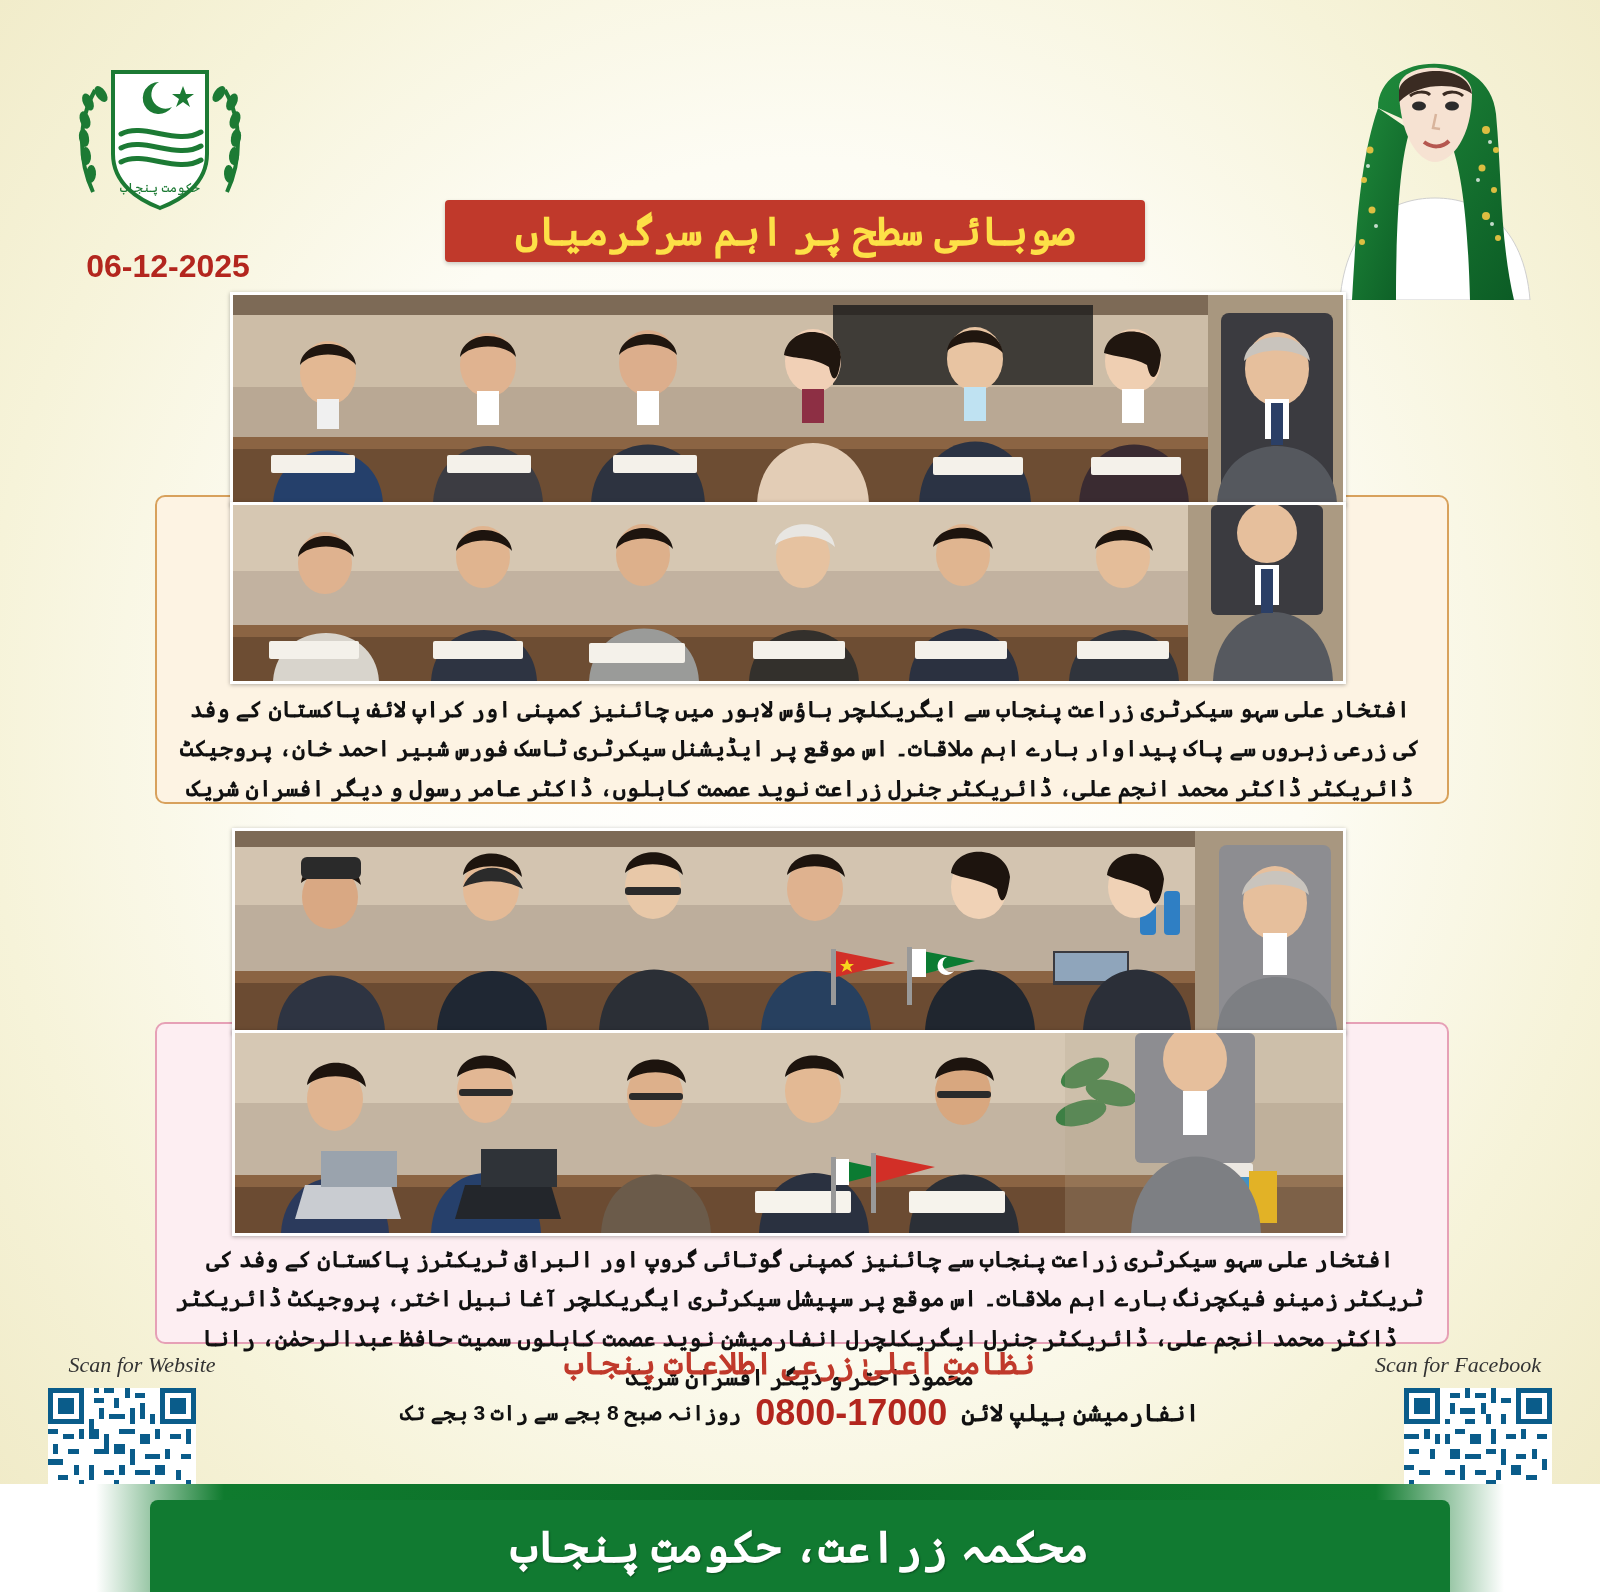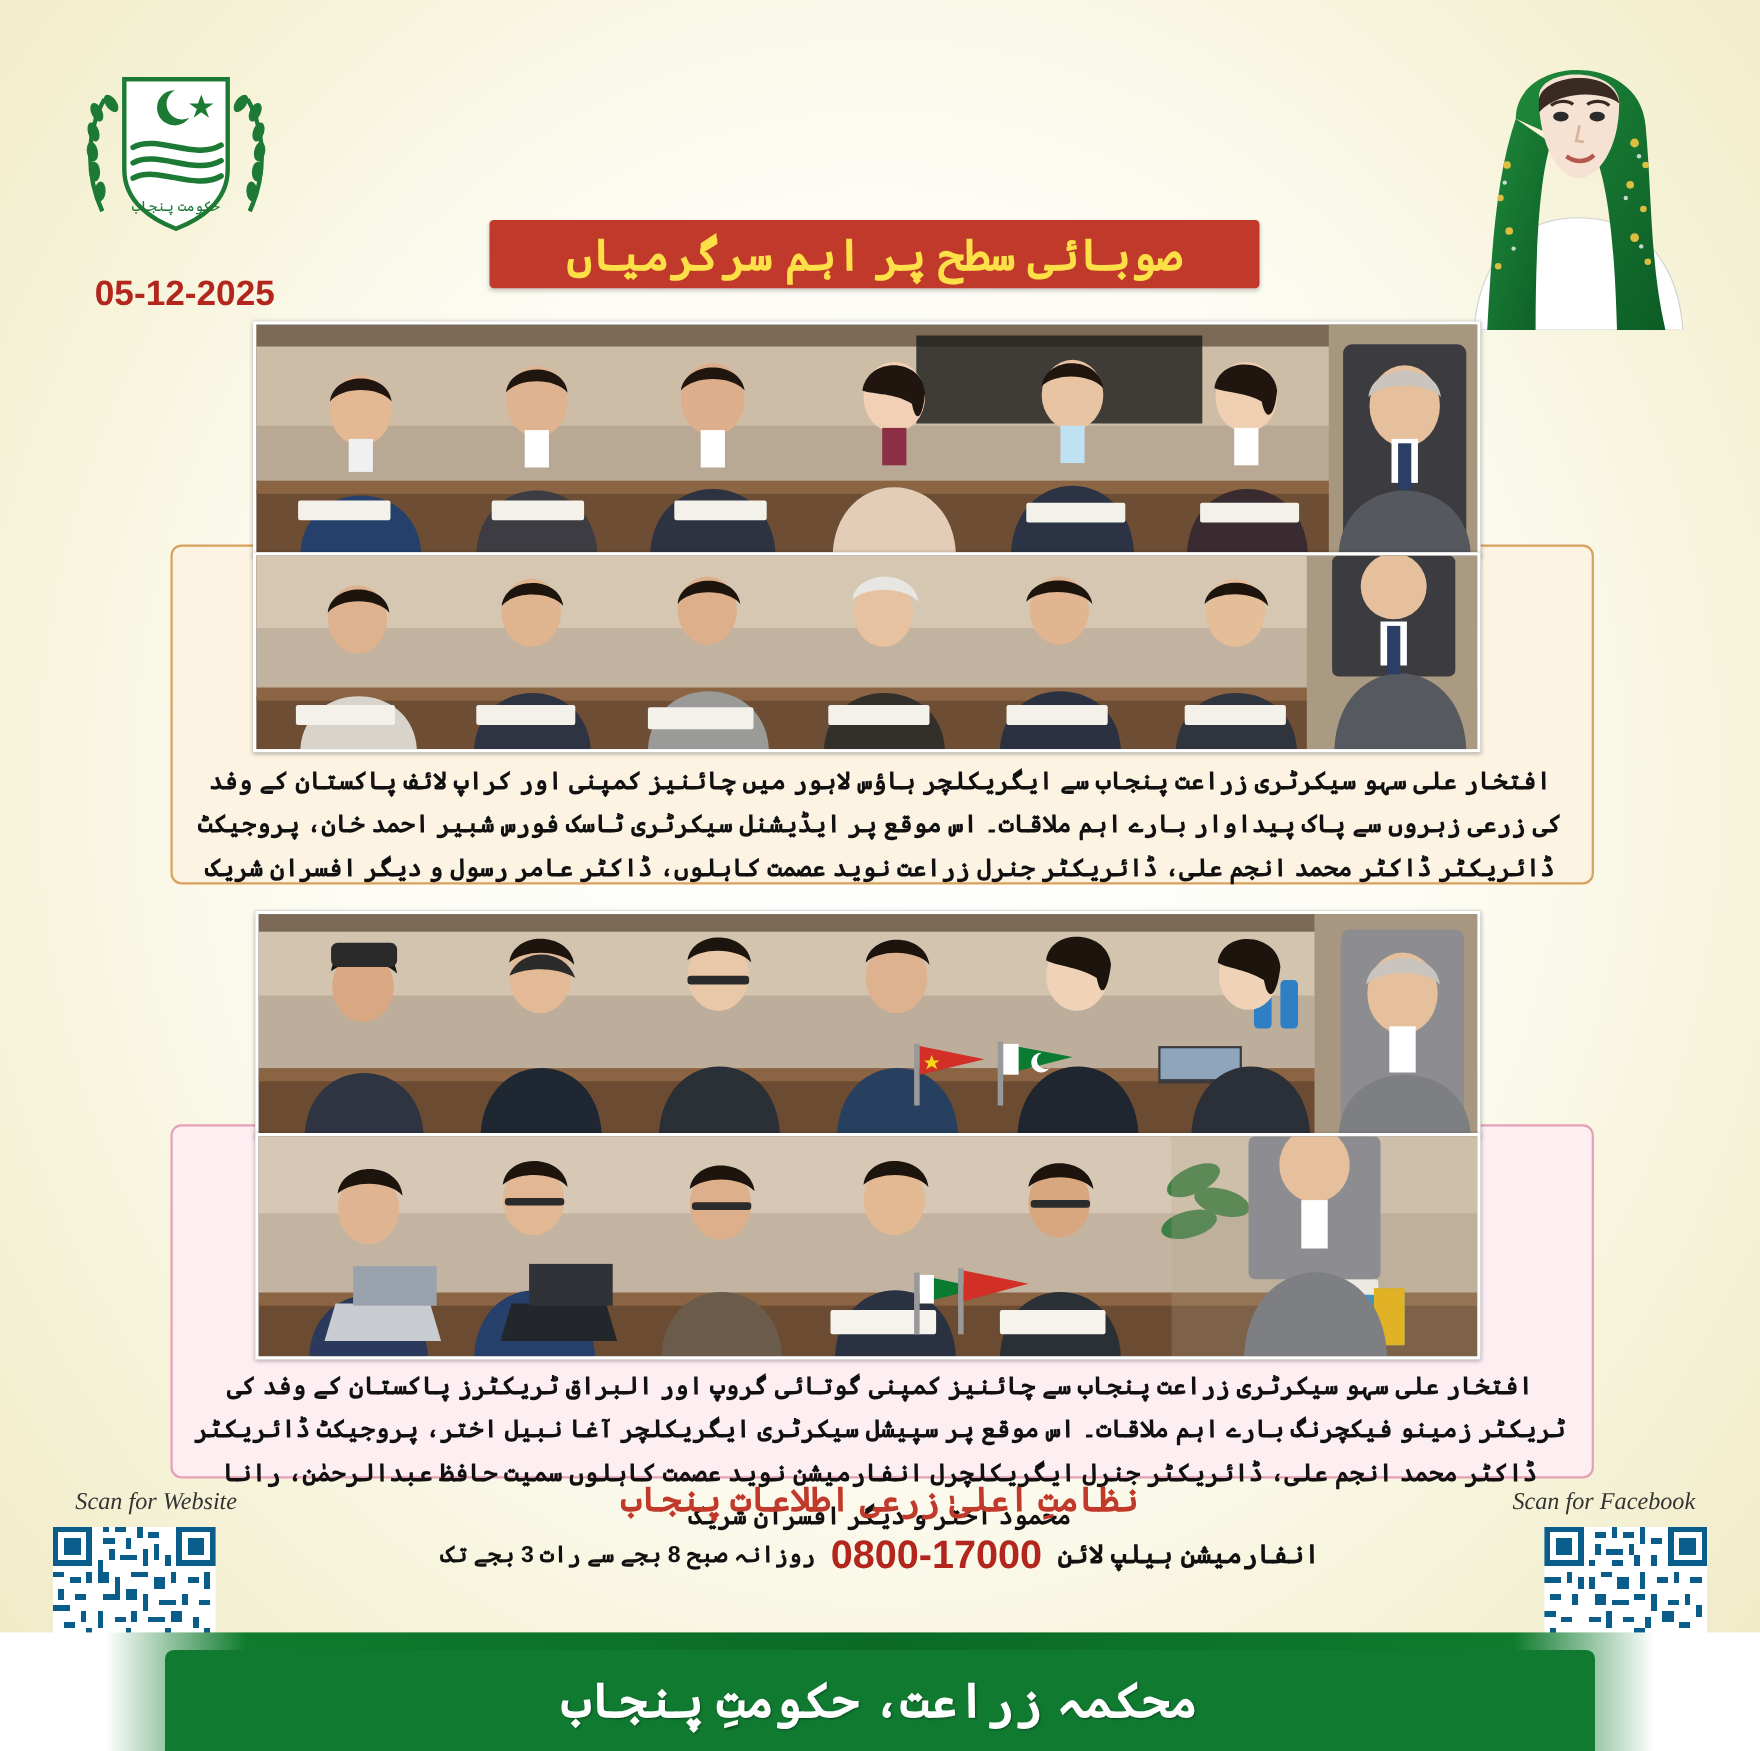--- a/index.html
+++ b/index.html
@@ -147,21 +147,21 @@
 
       <g stroke="#1c7a34" stroke-width="5" fill="none" stroke-linecap="round">
         <path d="M66 92 C88 80 122 104 146 90"></path>
         <path d="M66 106 C88 94 122 118 146 104"></path>
         <path d="M66 120 C88 108 122 132 146 118"></path>
       </g>
       <text x="105" y="150" font-size="13" fill="#1c7a34" text-anchor="middle" font-family="Liberation Sans, sans-serif">حکومت پنجاب</text>
     </svg>
   </div>
 
-  <div class="date">05-12-2025</div>
+  <div class="date">06-12-2025</div>
 
   <div class="portrait">
     <svg viewBox="0 0 270 290" xmlns="http://www.w3.org/2000/svg">
       <defs>
         <linearGradient id="dupatta" x1="0" y1="0" x2="1" y2="1">
           <stop offset="0%" stop-color="#1f8a3b"></stop>
           <stop offset="100%" stop-color="#0c5c25"></stop>
         </linearGradient>
       </defs>
 

